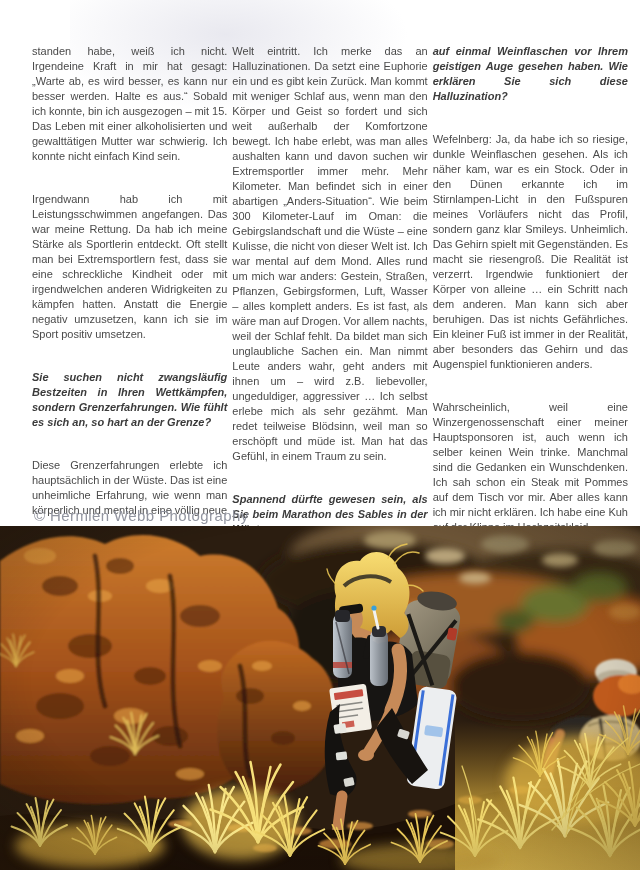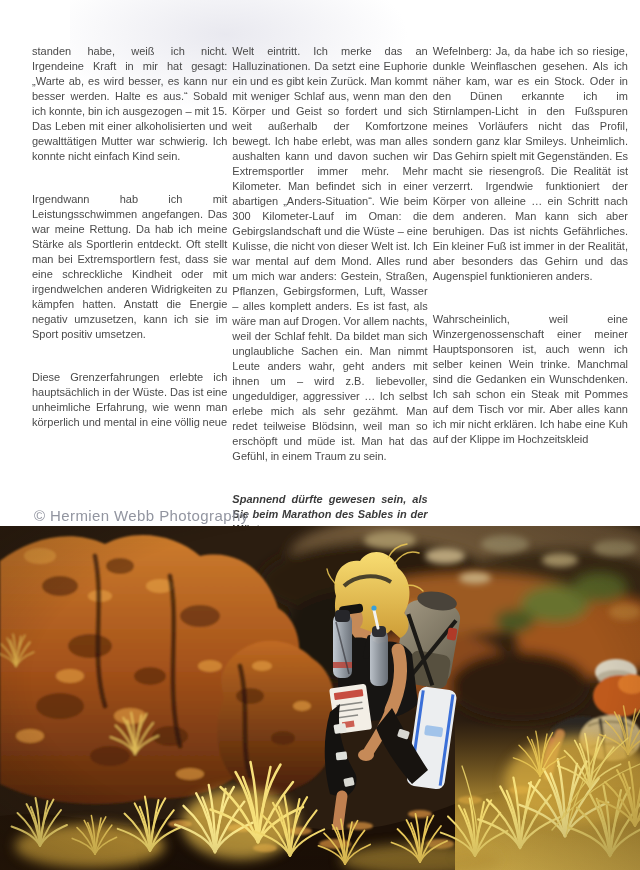--- a/index.html
+++ b/index.html
@@ -41,27 +41,29 @@
 <body>
 
 <div class="page">
 
   <div class="scan-smudge"></div>
 
   <div class="columns">
     <div class="col">
       <p class="para">standen habe, weiß ich nicht. Irgendeine Kraft in mir hat gesagt: „Warte ab, es wird besser, es kann nur besser werden. Halte es aus.“ Sobald ich konnte, bin ich ausgezogen – mit 15. Das Leben mit einer alkoholisierten und gewalttätigen Mutter war schwierig. Ich konnte nicht einfach Kind sein.</p>
       <p class="para">Irgendwann hab ich mit Leistungsschwimmen angefangen. Das war meine Rettung. Da hab ich meine Stärke als Sportlerin entdeckt. Oft stellt man bei Extremsportlern fest, dass sie eine schreckliche Kindheit oder mit irgendwelchen anderen Widrigkeiten zu kämpfen hatten. Anstatt die Energie negativ umzusetzen, kann ich sie im Sport positiv umsetzen.</p>
+      <p class="question">Sie suchen nicht zwangsläufig Bestzeiten in Ihren Wettkämpfen, sondern Grenzerfahrungen. Wie fühlt es sich an, so hart an der Grenze?</p>
       <p class="para">Diese Grenzerfahrungen erlebte ich hauptsächlich in der Wüste. Das ist eine unheimliche Erfahrung, wie wenn man körperlich und mental in eine völlig neue</p>
     </div>
     <div class="col">
       <p class="para">Welt eintritt. Ich merke das an Halluzinationen. Da setzt eine Euphorie ein und es gibt kein Zurück. Man kommt mit weniger Schlaf aus, wenn man den Körper und Geist so fordert und sich weit außerhalb der Komfortzone bewegt. Ich habe erlebt, was man alles aushalten kann und davon suchen wir Extremsportler immer mehr. Mehr Kilometer. Man befindet sich in einer abartigen „Anders-Situation“. Wie beim 300 Kilometer-Lauf im Oman: die Gebirgslandschaft und die Wüste – eine Kulisse, die nicht von dieser Welt ist. Ich war mental auf dem Mond. Alles rund um mich war anders: Gestein, Straßen, Pflanzen, Gebirgsformen, Luft, Wasser – alles komplett anders. Es ist fast, als wäre man auf Drogen. Vor allem nachts, weil der Schlaf fehlt. Da bildet man sich unglaubliche Sachen ein. Man nimmt Leute anders wahr, geht anders mit ihnen um – wird z.B. liebevoller, ungeduldiger, aggressiver … Ich selbst erlebe mich als sehr gezähmt. Man redet teilweise Blödsinn, weil man so erschöpft und müde ist. Man hat das Gefühl, in einem Traum zu sein.</p>
       <p class="question">Spannend dürfte gewesen sein, als Sie beim Marathon des Sables in der Wüste</p>
     </div>
     <div class="col">
+      <p class="question">auf einmal Weinflaschen vor Ihrem geistigen Auge gesehen haben. Wie erklären Sie sich diese Halluzination?</p>
       <p class="para">Wefelnberg: Ja, da habe ich so riesige, dunkle Weinflaschen gesehen. Als ich näher kam, war es ein Stock. Oder in den Dünen erkannte ich im Stirnlampen-Licht in den Fußspuren meines Vorläufers nicht das Profil, sondern ganz klar Smileys. Unheimlich. Das Gehirn spielt mit Gegenständen. Es macht sie riesengroß. Die Realität ist verzerrt. Irgendwie funktioniert der Körper von alleine … ein Schritt nach dem anderen. Man kann sich aber beruhigen. Das ist nichts Gefährliches. Ein kleiner Fuß ist immer in der Realität, aber besonders das Gehirn und das Augenspiel funktionieren anders.</p>
       <p class="para">Wahrscheinlich, weil eine Winzergenossenschaft einer meiner Hauptsponsoren ist, auch wenn ich selber keinen Wein trinke. Manchmal sind die Gedanken ein Wunschdenken. Ich sah schon ein Steak mit Pommes auf dem Tisch vor mir. Aber alles kann ich mir nicht erklären. Ich habe eine Kuh auf der Klippe im Hochzeitskleid</p>
     </div>
   </div>
 
   <div class="photo-credit">© Hermien Webb Photography</div>
 
   <svg class="photo" viewBox="0 0 640 344" preserveAspectRatio="none" role="img" aria-label="Blonde Ultraläuferin mit Trinkflaschen-Rucksack steigt über orangefarbene Felsen in einer Wüstenlandschaft mit goldenem Gras, ein zweiter Läufer dahinter">
     <defs>
       <filter id="b6" x="-30%" y="-30%" width="160%" height="160%">

